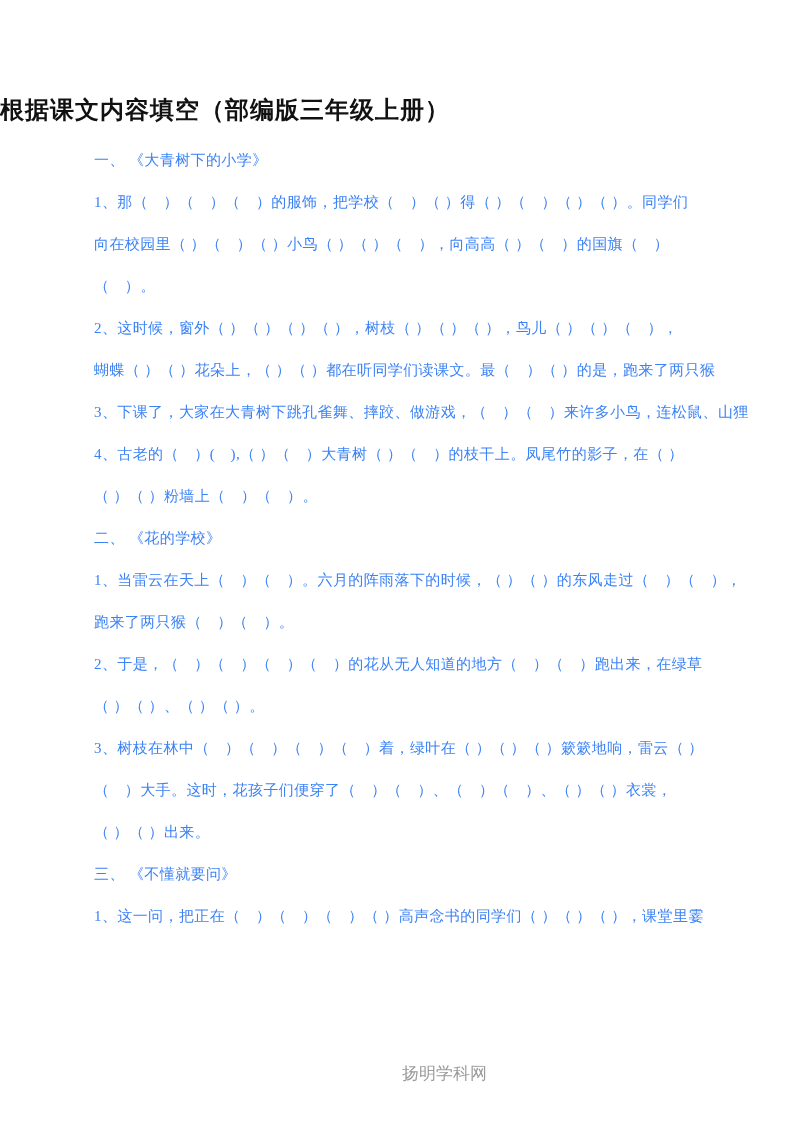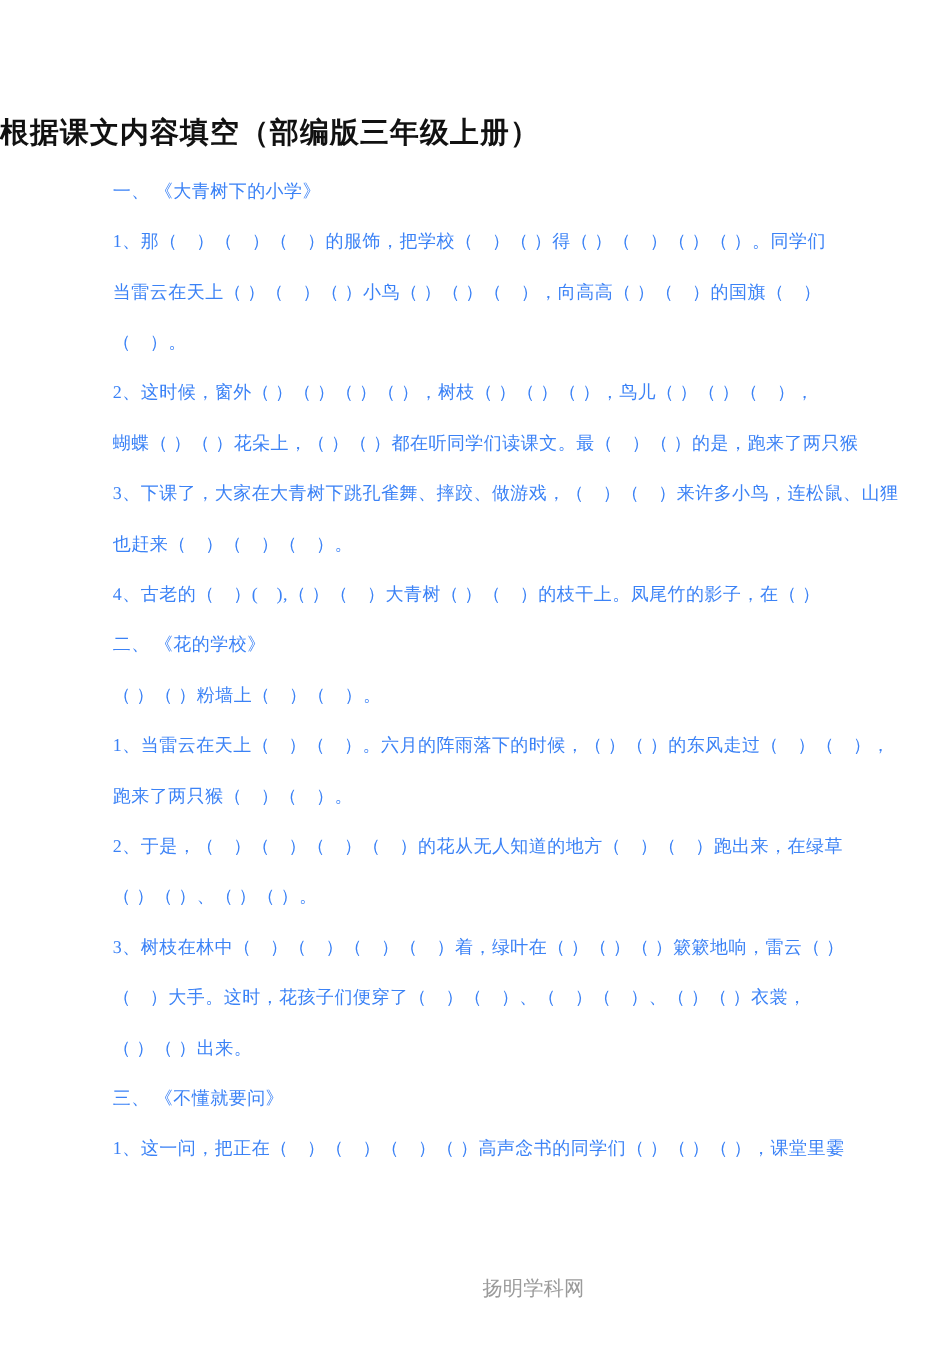--- a/index.html
+++ b/index.html
@@ -54,33 +54,32 @@
 
 <div class="page">
 
   <h1 class="title">根据课文内容填空（部编版三年级上册）</h1>
 
   <main class="content">
 
     <div class="line">一、 《大青树下的小学》</div>
 
     <div class="line">1、那（　）（　）（　）的服饰，把学校（　）（ ）得（ ）（　）（ ）（ ）。同学们</div>
-    <div class="line">当雷云在天上（ ）（　）（ ）小鸟（ ）（ ）（　），向高高（ ）（　）的国旗（　）</div>
+    <div class="line">向在校园里（ ）（　）（ ）小鸟（ ）（ ）（　），向高高（ ）（　）的国旗（　）</div>
     <div class="line">（　）。</div>
 
     <div class="line">2、这时候，窗外（ ）（ ）（ ）（ ），树枝（ ）（ ）（ ），鸟儿（ ）（ ）（　），</div>
     <div class="line">蝴蝶（ ）（ ）花朵上，（ ）（ ）都在听同学们读课文。最（　）（ ）的是，跑来了两只猴</div>
 
     <div class="line">3、下课了，大家在大青树下跳孔雀舞、摔跤、做游戏，（　）（　）来许多小鸟，连松鼠、山狸</div>
-    <div class="line">也赶来（　）（　）（　）。</div>
 
     <div class="line">4、古老的（　）(　),（ ）（　）大青树（ ）（　）的枝干上。凤尾竹的影子，在（ ）</div>
+    <div class="line">（ ）（ ）粉墙上（　）（　）。</div>
+
     <div class="line">二、 《花的学校》</div>
-
-    <div class="line">（ ）（ ）粉墙上（　）（　）。</div>
 
     <div class="line">1、当雷云在天上（　）（　）。六月的阵雨落下的时候，（ ）（ ）的东风走过（　）（　），</div>
     <div class="line">跑来了两只猴（　）（　）。</div>
 
     <div class="line">2、于是，（　）（　）（　）（　）的花从无人知道的地方（　）（　）跑出来，在绿草</div>
     <div class="line">（ ）（ ）、（ ）（ ）。</div>
 
     <div class="line">3、树枝在林中（　）（　）（　）（　）着，绿叶在（ ）（ ）（ ）簌簌地响，雷云（ ）</div>
     <div class="line">（　）大手。这时，花孩子们便穿了（　）（　）、（　）（　）、（ ）（ ）衣裳，</div>
     <div class="line">（ ）（ ）出来。</div>

